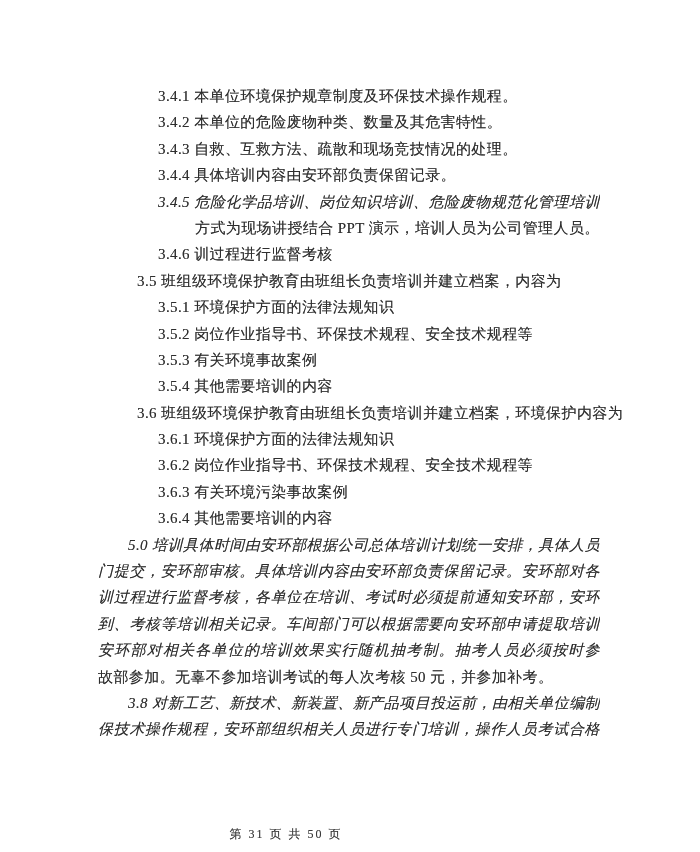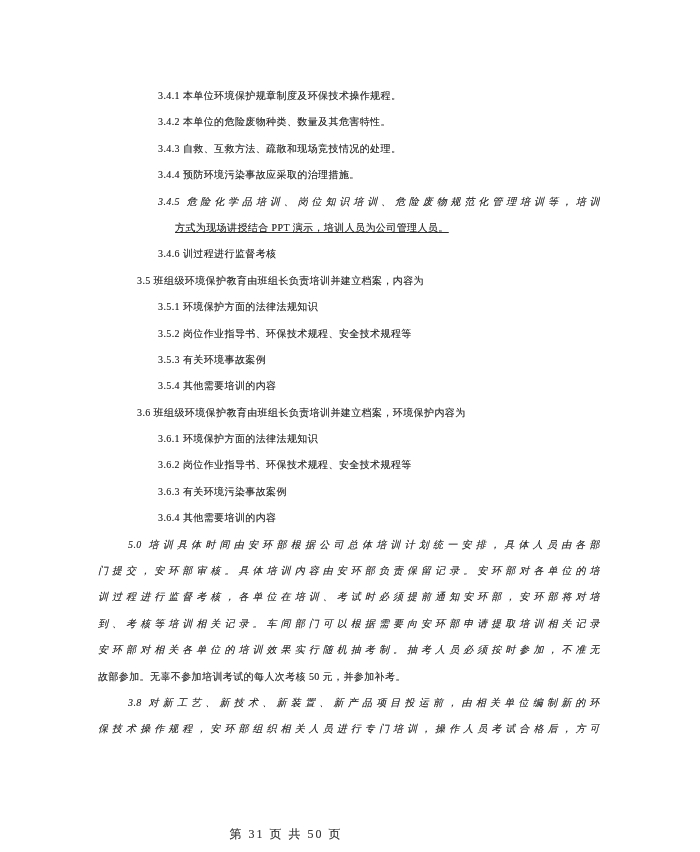--- a/index.html
+++ b/index.html
@@ -16,39 +16,39 @@
     font-family: "Liberation Serif", serif;
   }
   .content {
     position: absolute;
     left: 98px;
     top: 83px;
     width: 502px;
     color: #2e2e2e;
   }
   .line {
-    font-size: 10px;
+    font-size: 15px;
     line-height: 26.4px;
     height: 26.4px;
     white-space: nowrap;
     letter-spacing: 0.4px;
     text-shadow: 0 0 0.6px rgba(45,45,45,0.55);
   }
   
   .j {
     white-space: normal;
     text-align: justify;
     text-align-last: justify;
     overflow: hidden;
     font-style: italic;
   }
   
   .ind-sec  { margin-left: 39px; }   
   .ind-sub  { margin-left: 60px; }   
-  .ind-cont { margin-left: 77px; text-decoration: underline; }   
+  .ind-cont { margin-left: 97px; }   
   .ind-para { margin-left: 30px; }   
   .footer {
     position: absolute;
     top: 826px;
     left: 0;
     width: 572px;
     text-align: center;
     font-size: 12px;
     line-height: 16px;
     color: #3a3a3a;
@@ -57,21 +57,21 @@
   }
 </style>
 </head>
 <body>
 
 <div class="sheet">
   <div class="content">
     <div class="line ind-sub">3.4.1 本单位环境保护规章制度及环保技术操作规程。</div>
     <div class="line ind-sub">3.4.2 本单位的危险废物种类、数量及其危害特性。</div>
     <div class="line ind-sub">3.4.3 自救、互救方法、疏散和现场竞技情况的处理。</div>
-    <div class="line ind-sub">3.4.4 预防环境污染事故应采取的治理措施。</div>
+    <div class="line ind-sub">3.4.4 具体培训内容由安环部负责保留记录。</div>
     <div class="line ind-sub j">3.4.5 危险化学品培训、岗位知识培训、危险废物规范化管理培训等，培训</div>
     <div class="line ind-cont">方式为现场讲授结合 PPT 演示，培训人员为公司管理人员。</div>
     <div class="line ind-sub">3.4.6 训过程进行监督考核</div>
     <div class="line ind-sec">3.5 班组级环境保护教育由班组长负责培训并建立档案，内容为</div>
     <div class="line ind-sub">3.5.1 环境保护方面的法律法规知识</div>
     <div class="line ind-sub">3.5.2 岗位作业指导书、环保技术规程、安全技术规程等</div>
     <div class="line ind-sub">3.5.3 有关环境事故案例</div>
     <div class="line ind-sub">3.5.4 其他需要培训的内容</div>
     <div class="line ind-sec">3.6 班组级环境保护教育由班组长负责培训并建立档案，环境保护内容为</div>
     <div class="line ind-sub">3.6.1 环境保护方面的法律法规知识</div>

